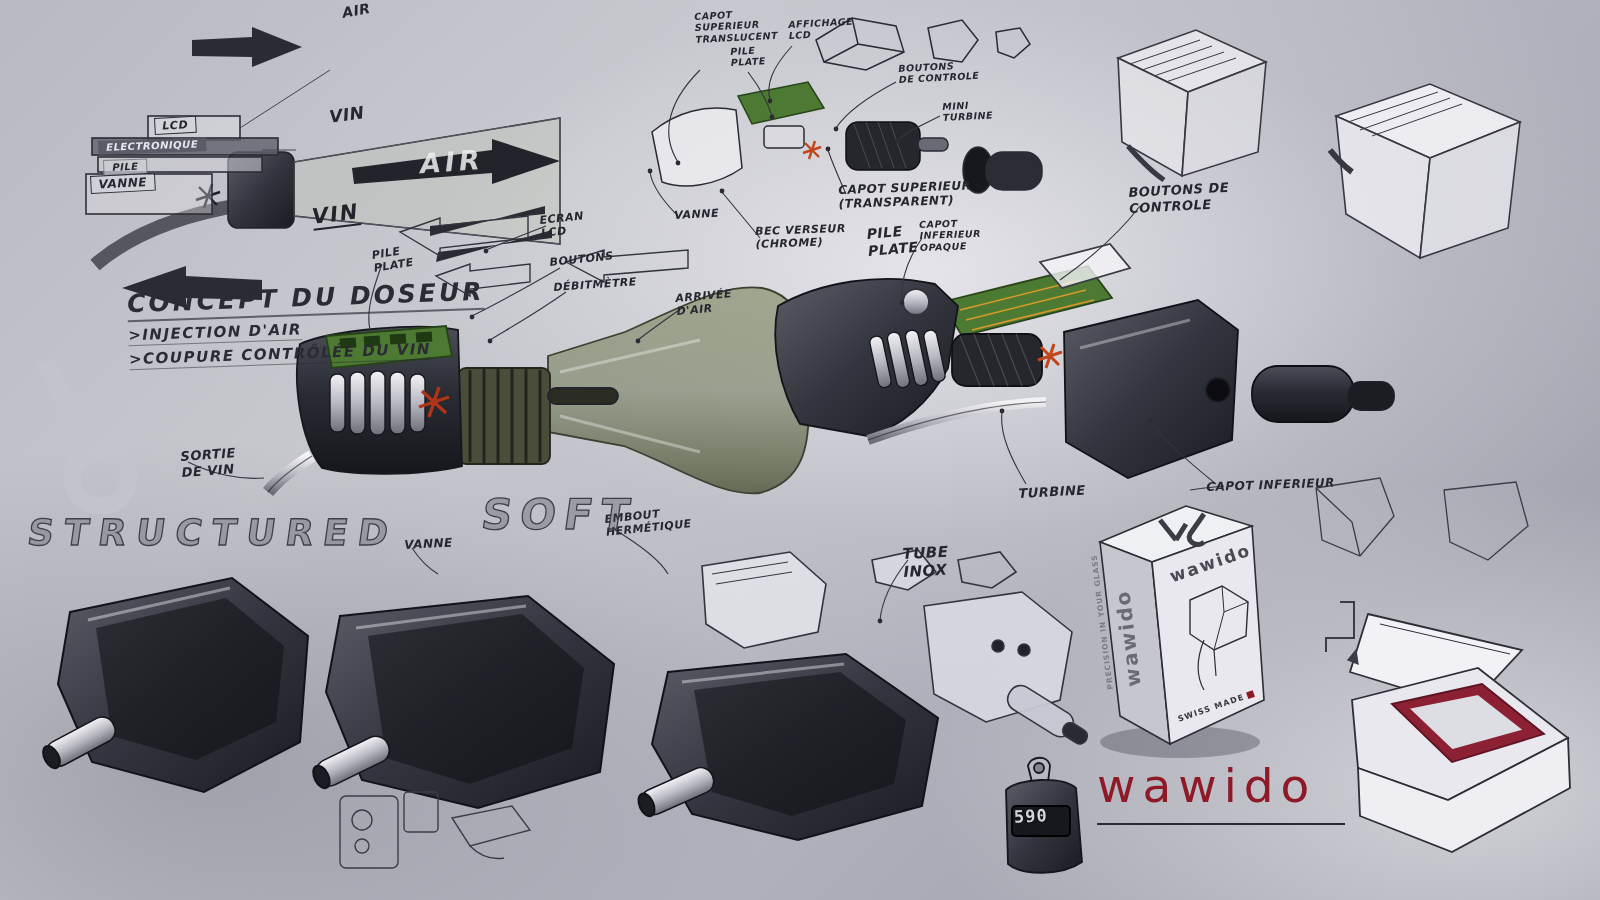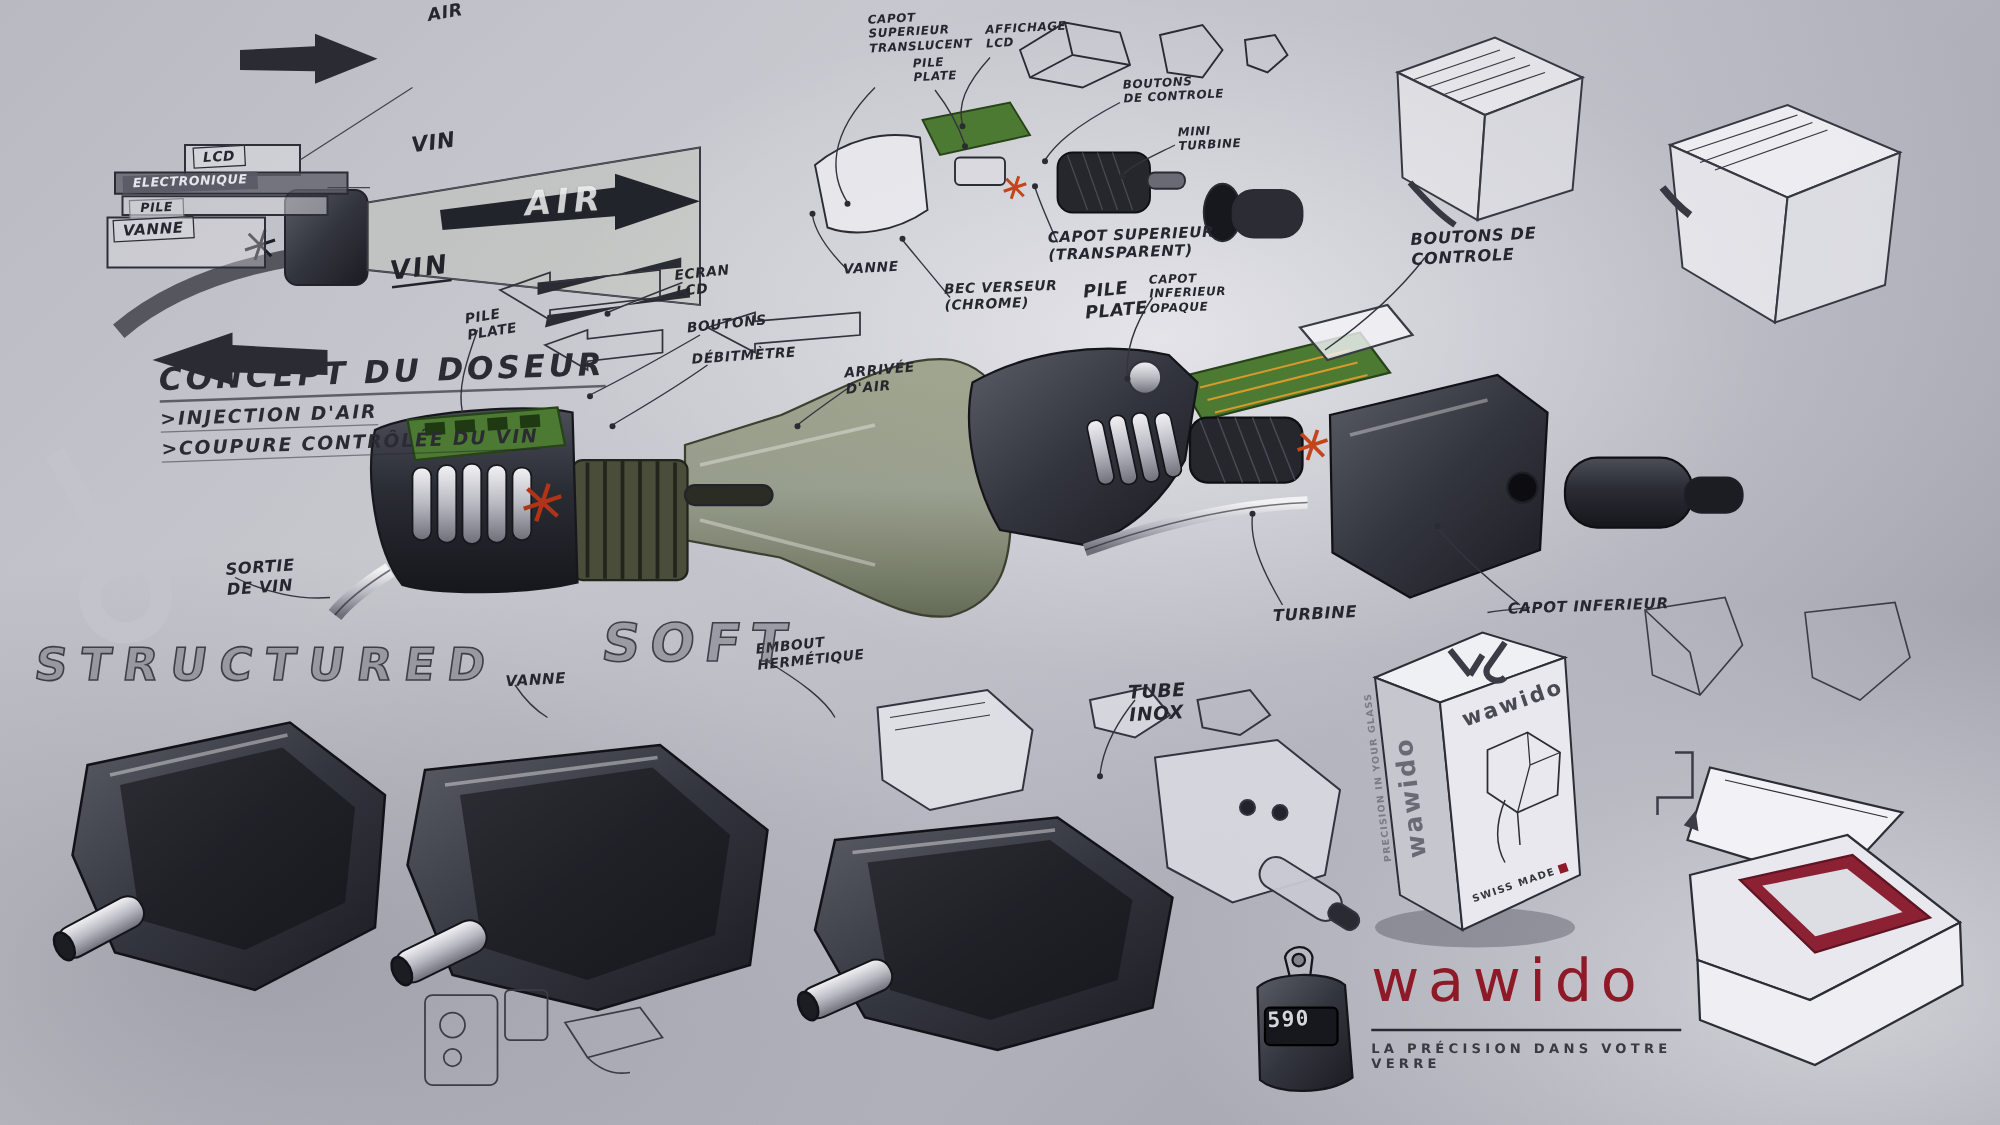--- a/index.html
+++ b/index.html
@@ -432,14 +432,13 @@
 
 <div class="pack-text" id="pack-front-brand">wawido</div>
 <div class="pack-text" id="pack-side-brand">wawido</div>
 <div class="pack-text" id="pack-side-tagline">PRECISION IN YOUR GLASS</div>
 <div class="pack-text" id="pack-swiss"><span>SWISS MADE</span><span class="flag"></span></div>
 <div id="tag-display">590</div>
 
 <div id="brand">
   <div class="brand-name">wawido</div>
   <div class="brand-rule"></div>
-  <div class="brand-tagline">LA PRÉCISION DANS VOTRE VERRE</div>
 </div>
 
 </body></html>

